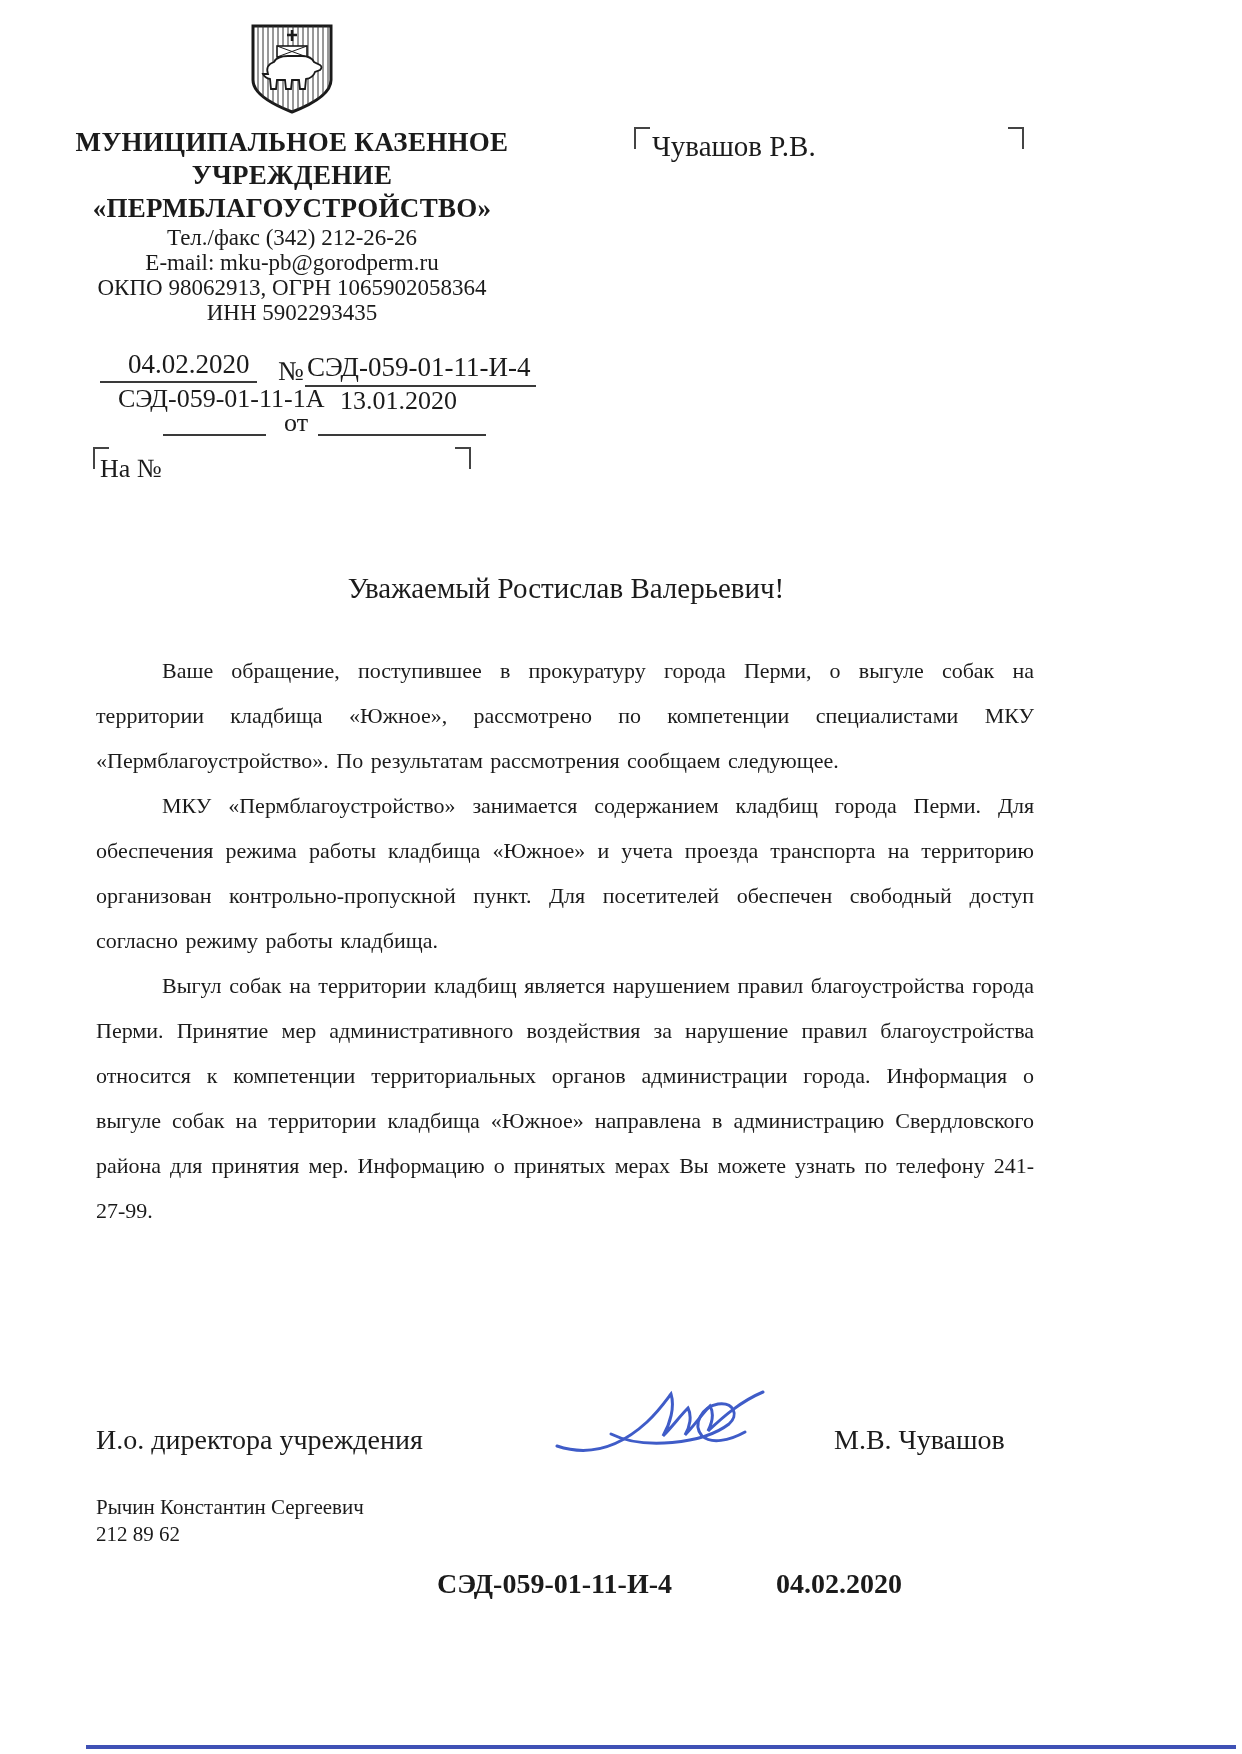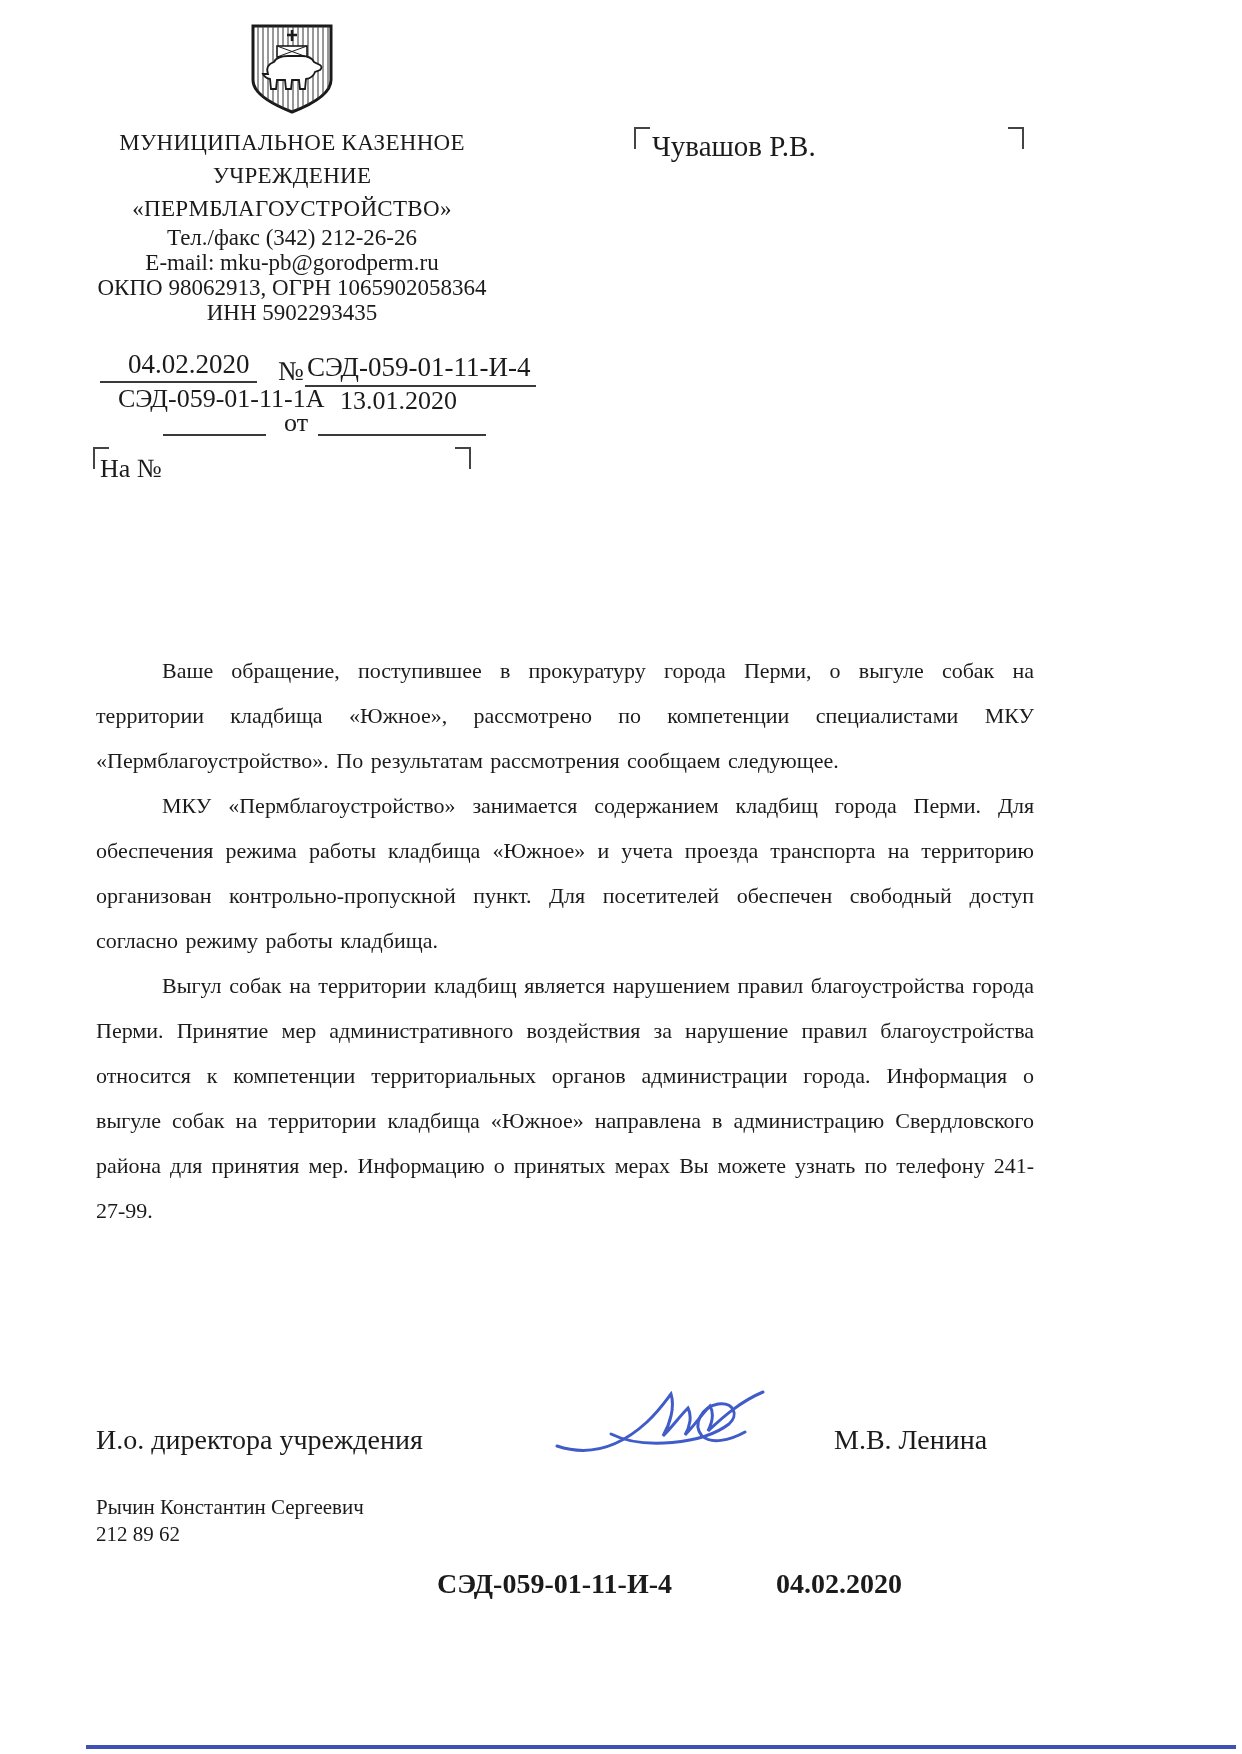--- a/index.html
+++ b/index.html
@@ -8,21 +8,21 @@
     width:1242px;height:1754px;
     margin:0 auto;
     background:#ffffff;
     font-family:"Liberation Serif","DejaVu Serif",serif;
     color:#1b1b1b;
     overflow:hidden;
   }
   
   .letterhead{position:absolute;left:55px;top:22px;width:474px;text-align:center;}
   .emblem-wrap{display:flex;justify-content:center;margin-bottom:10px;}
-  .org-line{font-size:23px;font-weight:normal;line-height:33px;letter-spacing:.3px;}
+  .org-line{font-size:27px;font-weight:bold;line-height:33px;letter-spacing:.3px;}
   .addr-line{font-size:23px;line-height:25px;}
   
   .recipient{position:absolute;left:652px;top:130px;font-size:29px;}
   .corner{position:absolute;width:14px;height:20px;}
   .corner-tl{border-left:2px solid #444;border-top:2px solid #444;}
   .corner-tr{border-right:2px solid #444;border-top:2px solid #444;}
   
   .ref{position:absolute;left:0;top:0;width:1242px;height:0;}
   .ref span{position:absolute;font-size:27px;white-space:nowrap;}
   .ref .small{font-size:26px;}
@@ -113,38 +113,39 @@
     <span class="small" style="left:340px;top:386px;">13.01.2020</span>
     <span class="small" style="left:100px;top:408px;margin-top:46px;">На №</span>
     <div class="uline" style="left:163px;top:434px;width:103px;"></div>
     <span class="small" style="left:284px;top:408px;">от</span>
     <div class="uline" style="left:318px;top:434px;width:168px;"></div>
   </div>
 
   <div class="corner corner-tl" style="left:93px;top:447px;"></div>
   <div class="corner corner-tr" style="left:455px;top:447px;"></div>
 
+  <div class="salutation">Уважаемый Ростислав Валерьевич!</div>
 
   <div class="body-text">
     <p>Ваше обращение, поступившее в  прокуратуру города Перми, о выгуле собак на территории кладбища «Южное», рассмотрено по компетенции специалистами МКУ «Пермблагоустройство». По результатам рассмотрения сообщаем следующее.</p>
     <p>МКУ «Пермблагоустройство» занимается содержанием кладбищ города Перми. Для обеспечения режима работы кладбища «Южное» и учета проезда транспорта на территорию организован контрольно-пропускной пункт. Для посетителей обеспечен свободный доступ согласно режиму работы кладбища.</p>
     <p>Выгул собак на территории кладбищ является нарушением правил благоустройства  города Перми. Принятие мер административного воздействия за нарушение правил благоустройства относится к компетенции территориальных органов администрации города. Информация о выгуле собак на территории кладбища «Южное» направлена в администрацию Свердловского района для принятия мер. Информацию о принятых мерах Вы можете узнать по телефону 241-27-99.</p>
   </div>
 
   <div class="sig-row">
     <span class="sig-pos">И.о. директора учреждения</span>
     <span class="sig-img">
       <svg width="230" height="90" viewBox="0 0 230 90">
         <g fill="none" stroke="#3f5cc8" stroke-width="3" stroke-linecap="round">
           <path d="M6 64 C 42 76, 72 62, 96 40 C 107 30, 114 20, 120 12 C 124 25, 119 42, 112 54 C 121 45, 129 34, 137 26 C 141 34, 139 45, 134 53 C 143 44, 151 32, 159 24 C 163 31, 161 41, 157 49 C 170 37, 188 20, 212 10"></path>
           <path d="M60 52 C 92 68, 152 62, 178 42 C 188 33, 183 20, 167 22 C 151 25, 141 42, 151 54 C 160 62, 178 59, 194 50"></path>
         </g>
       </svg>
     </span>
-    <span class="sig-name">М.В. Ленина</span>
+    <span class="sig-name">М.В. Чувашов</span>
   </div>
 
   <div class="executor">
     <div>Рычин Константин Сергеевич</div>
     <div>212 89 62</div>
   </div>
 
   <div class="footer">
     <span class="doc-num">СЭД-059-01-11-И-4</span>
     <span class="doc-date">04.02.2020</span>

